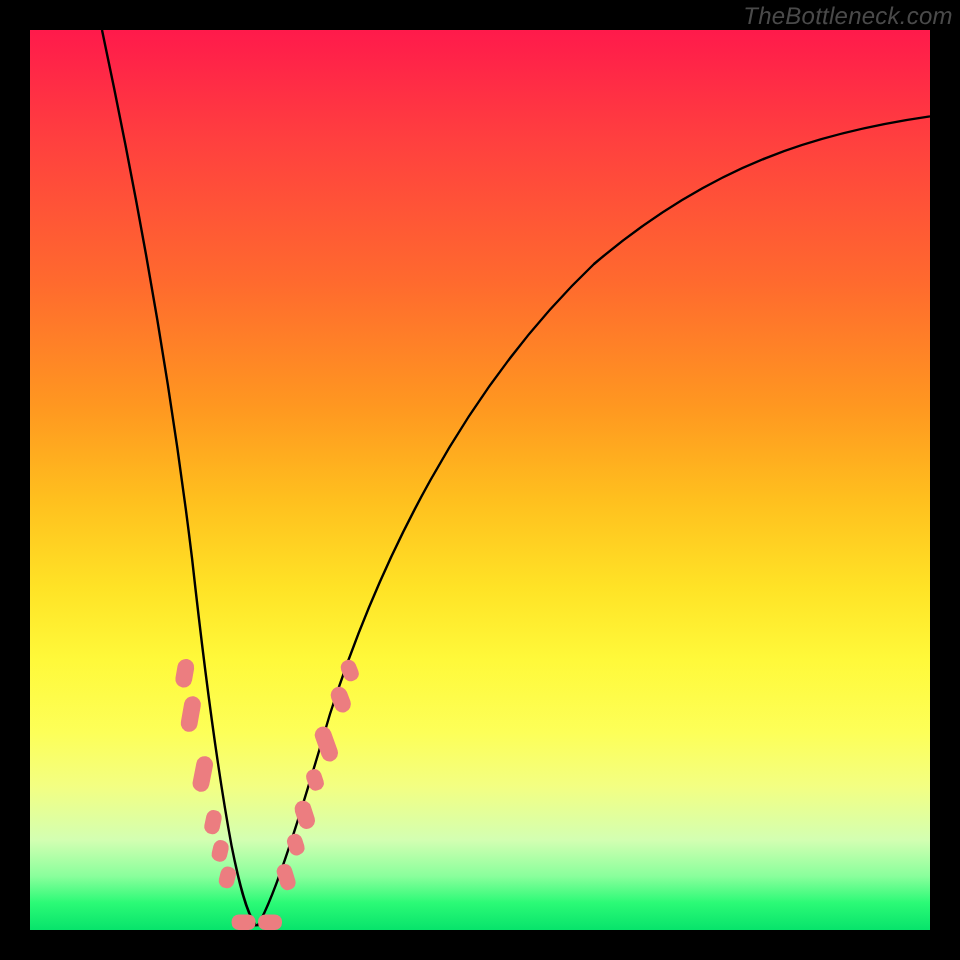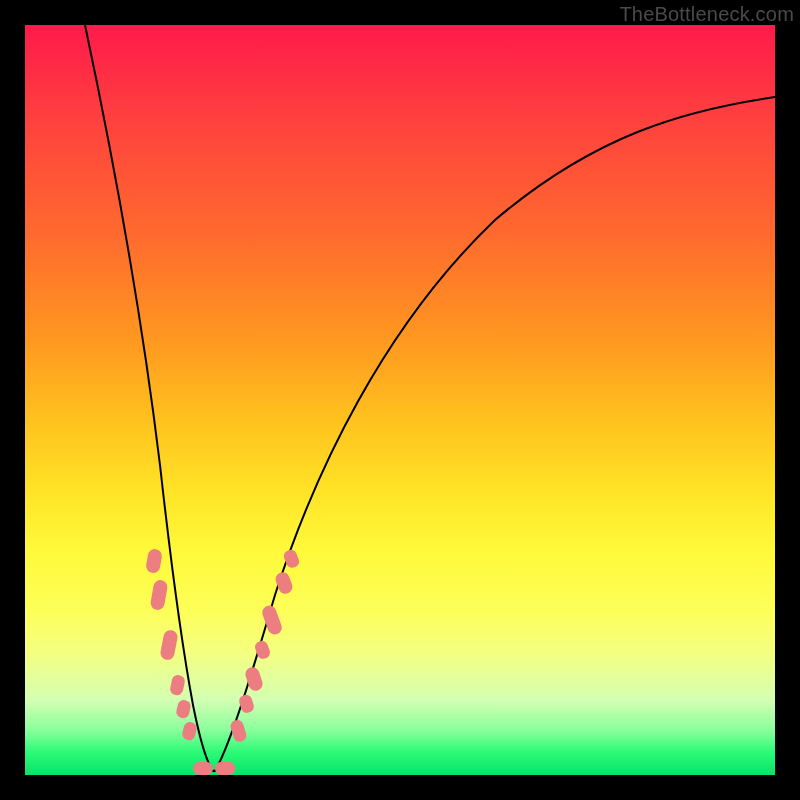--- a/index.html
+++ b/index.html
@@ -11,20 +11,21 @@
     background: #000;
     font-family: Arial, Helvetica, sans-serif;
   }
   .frame {
     position: absolute;
     top: 0;
     left: 0;
     width: 800px;
     height: 800px;
     background: #000;
+    font-style: italic;
   }
   .plot-area {
     position: absolute;
     top: 25px;
     left: 25px;
     width: 750px;
     height: 750px;
     background: linear-gradient(
       to bottom,
       #ff1a4b 0%,

